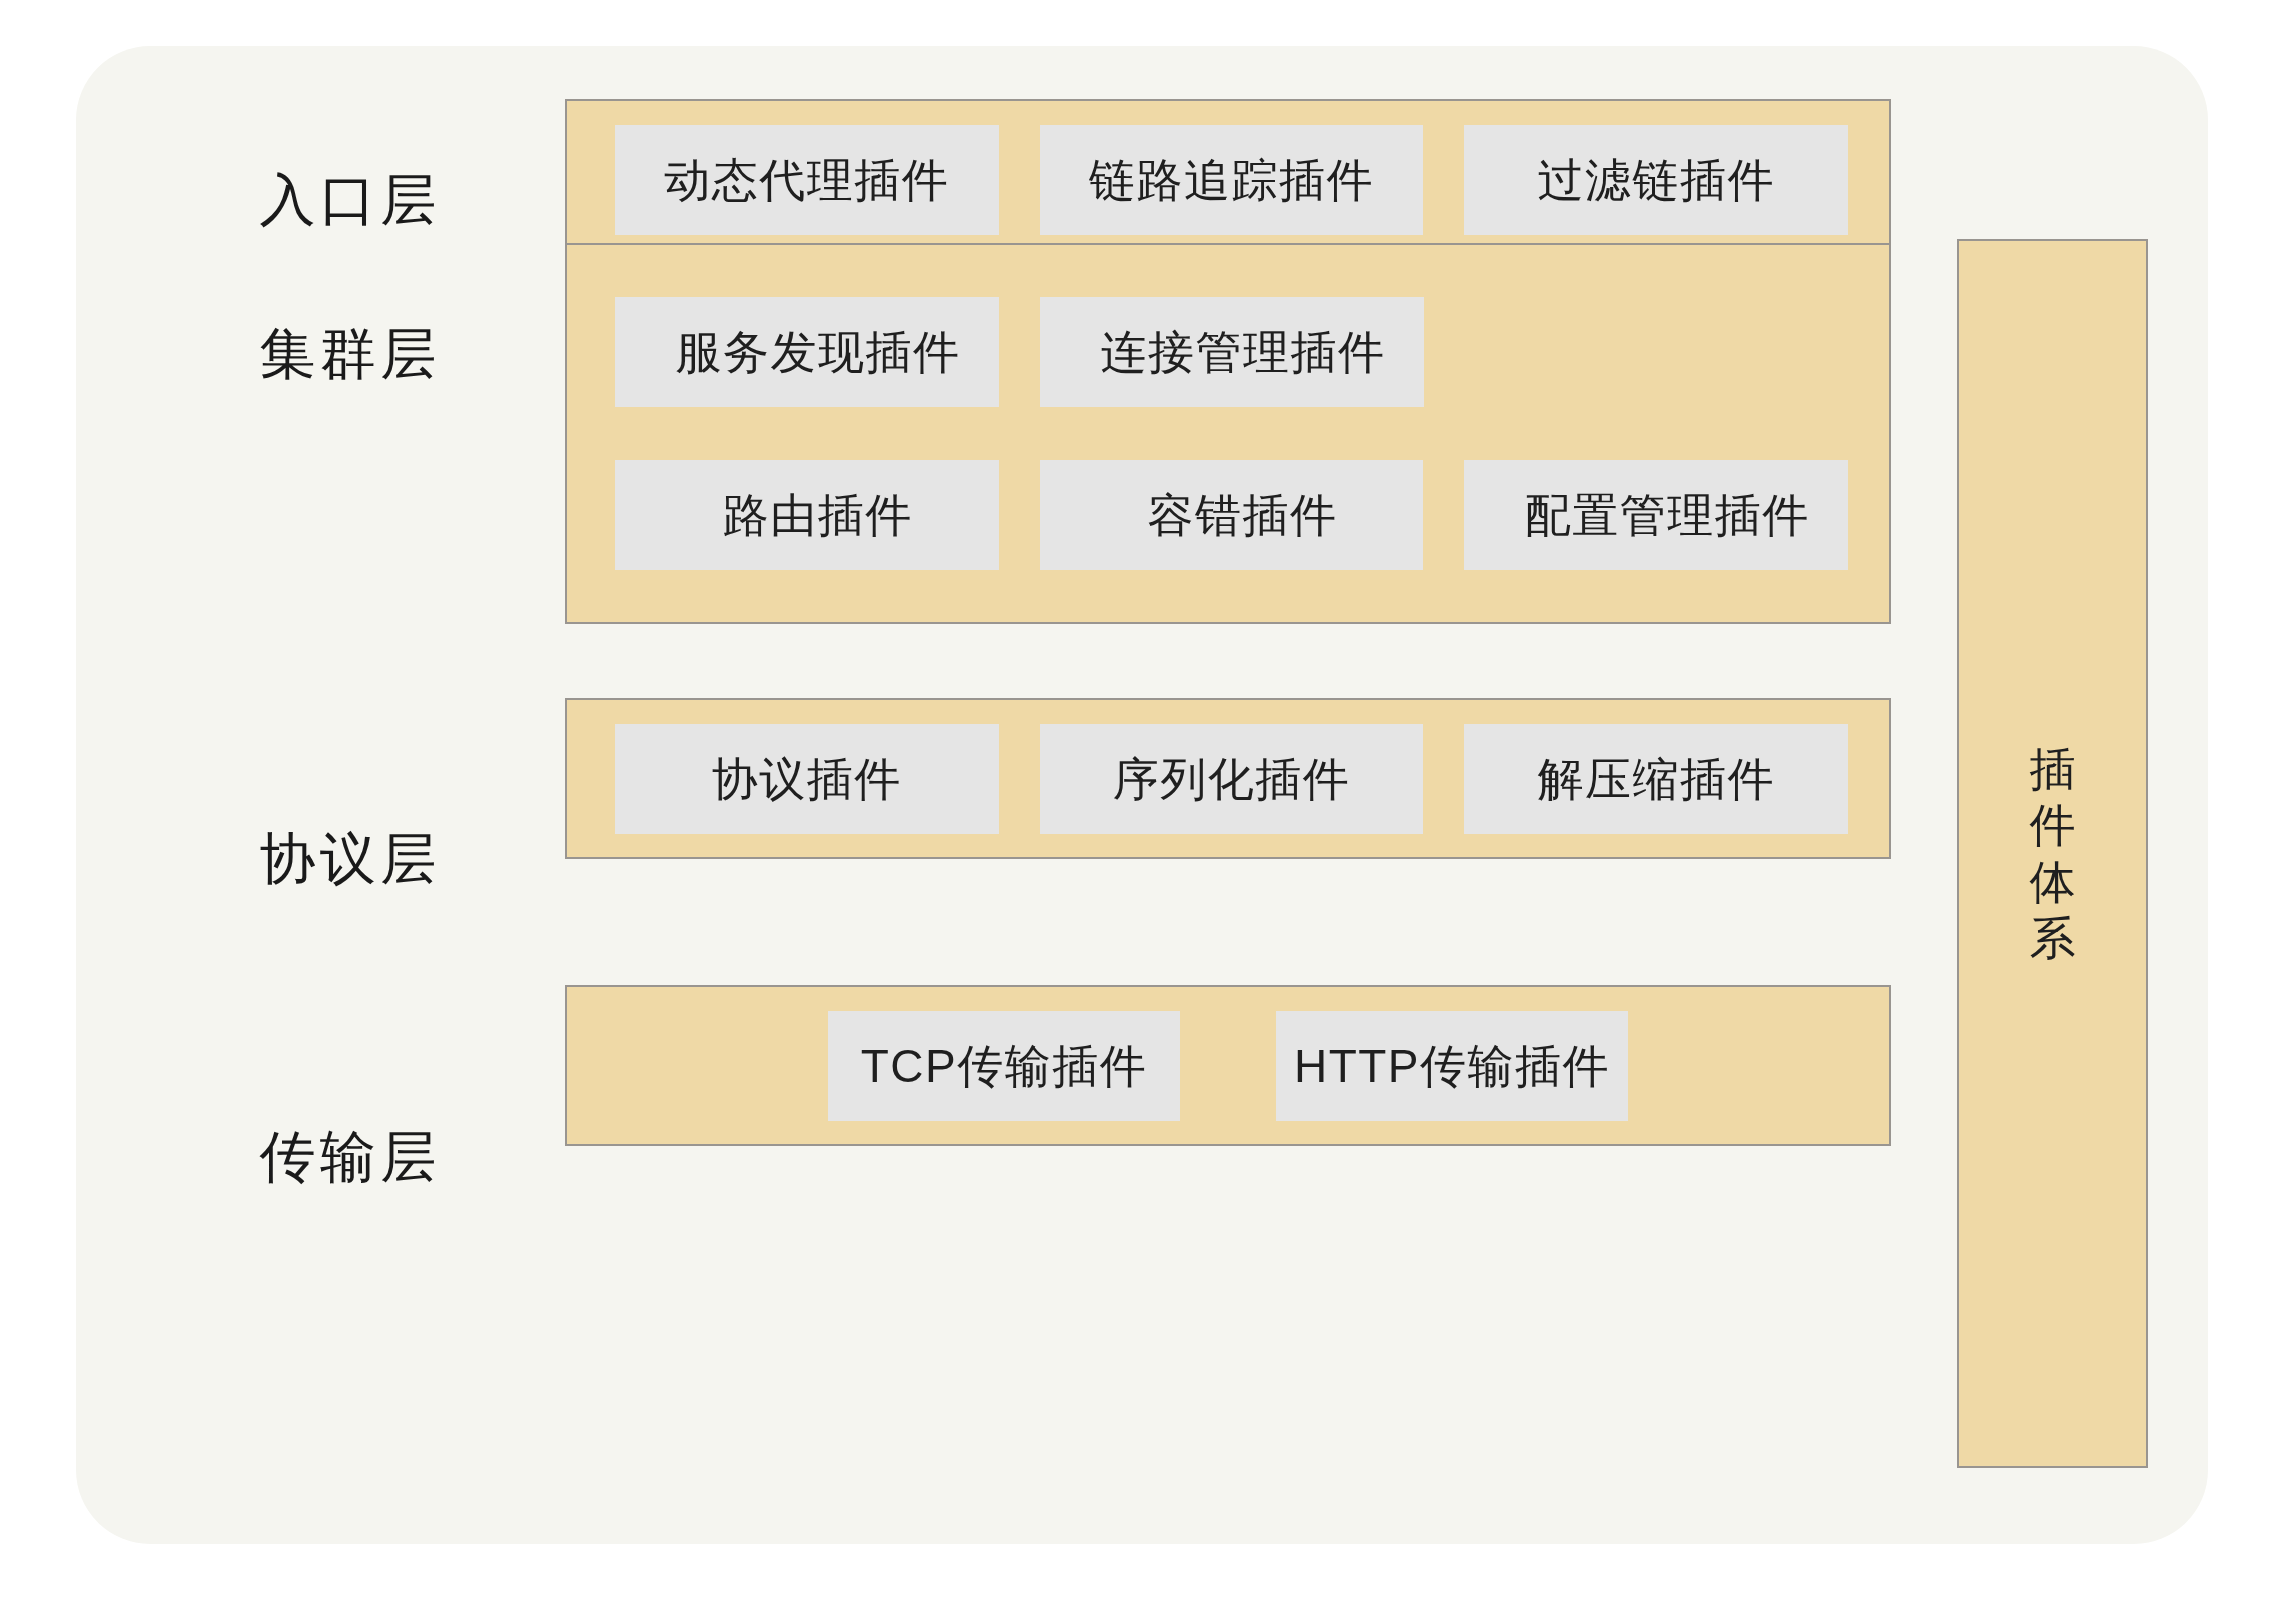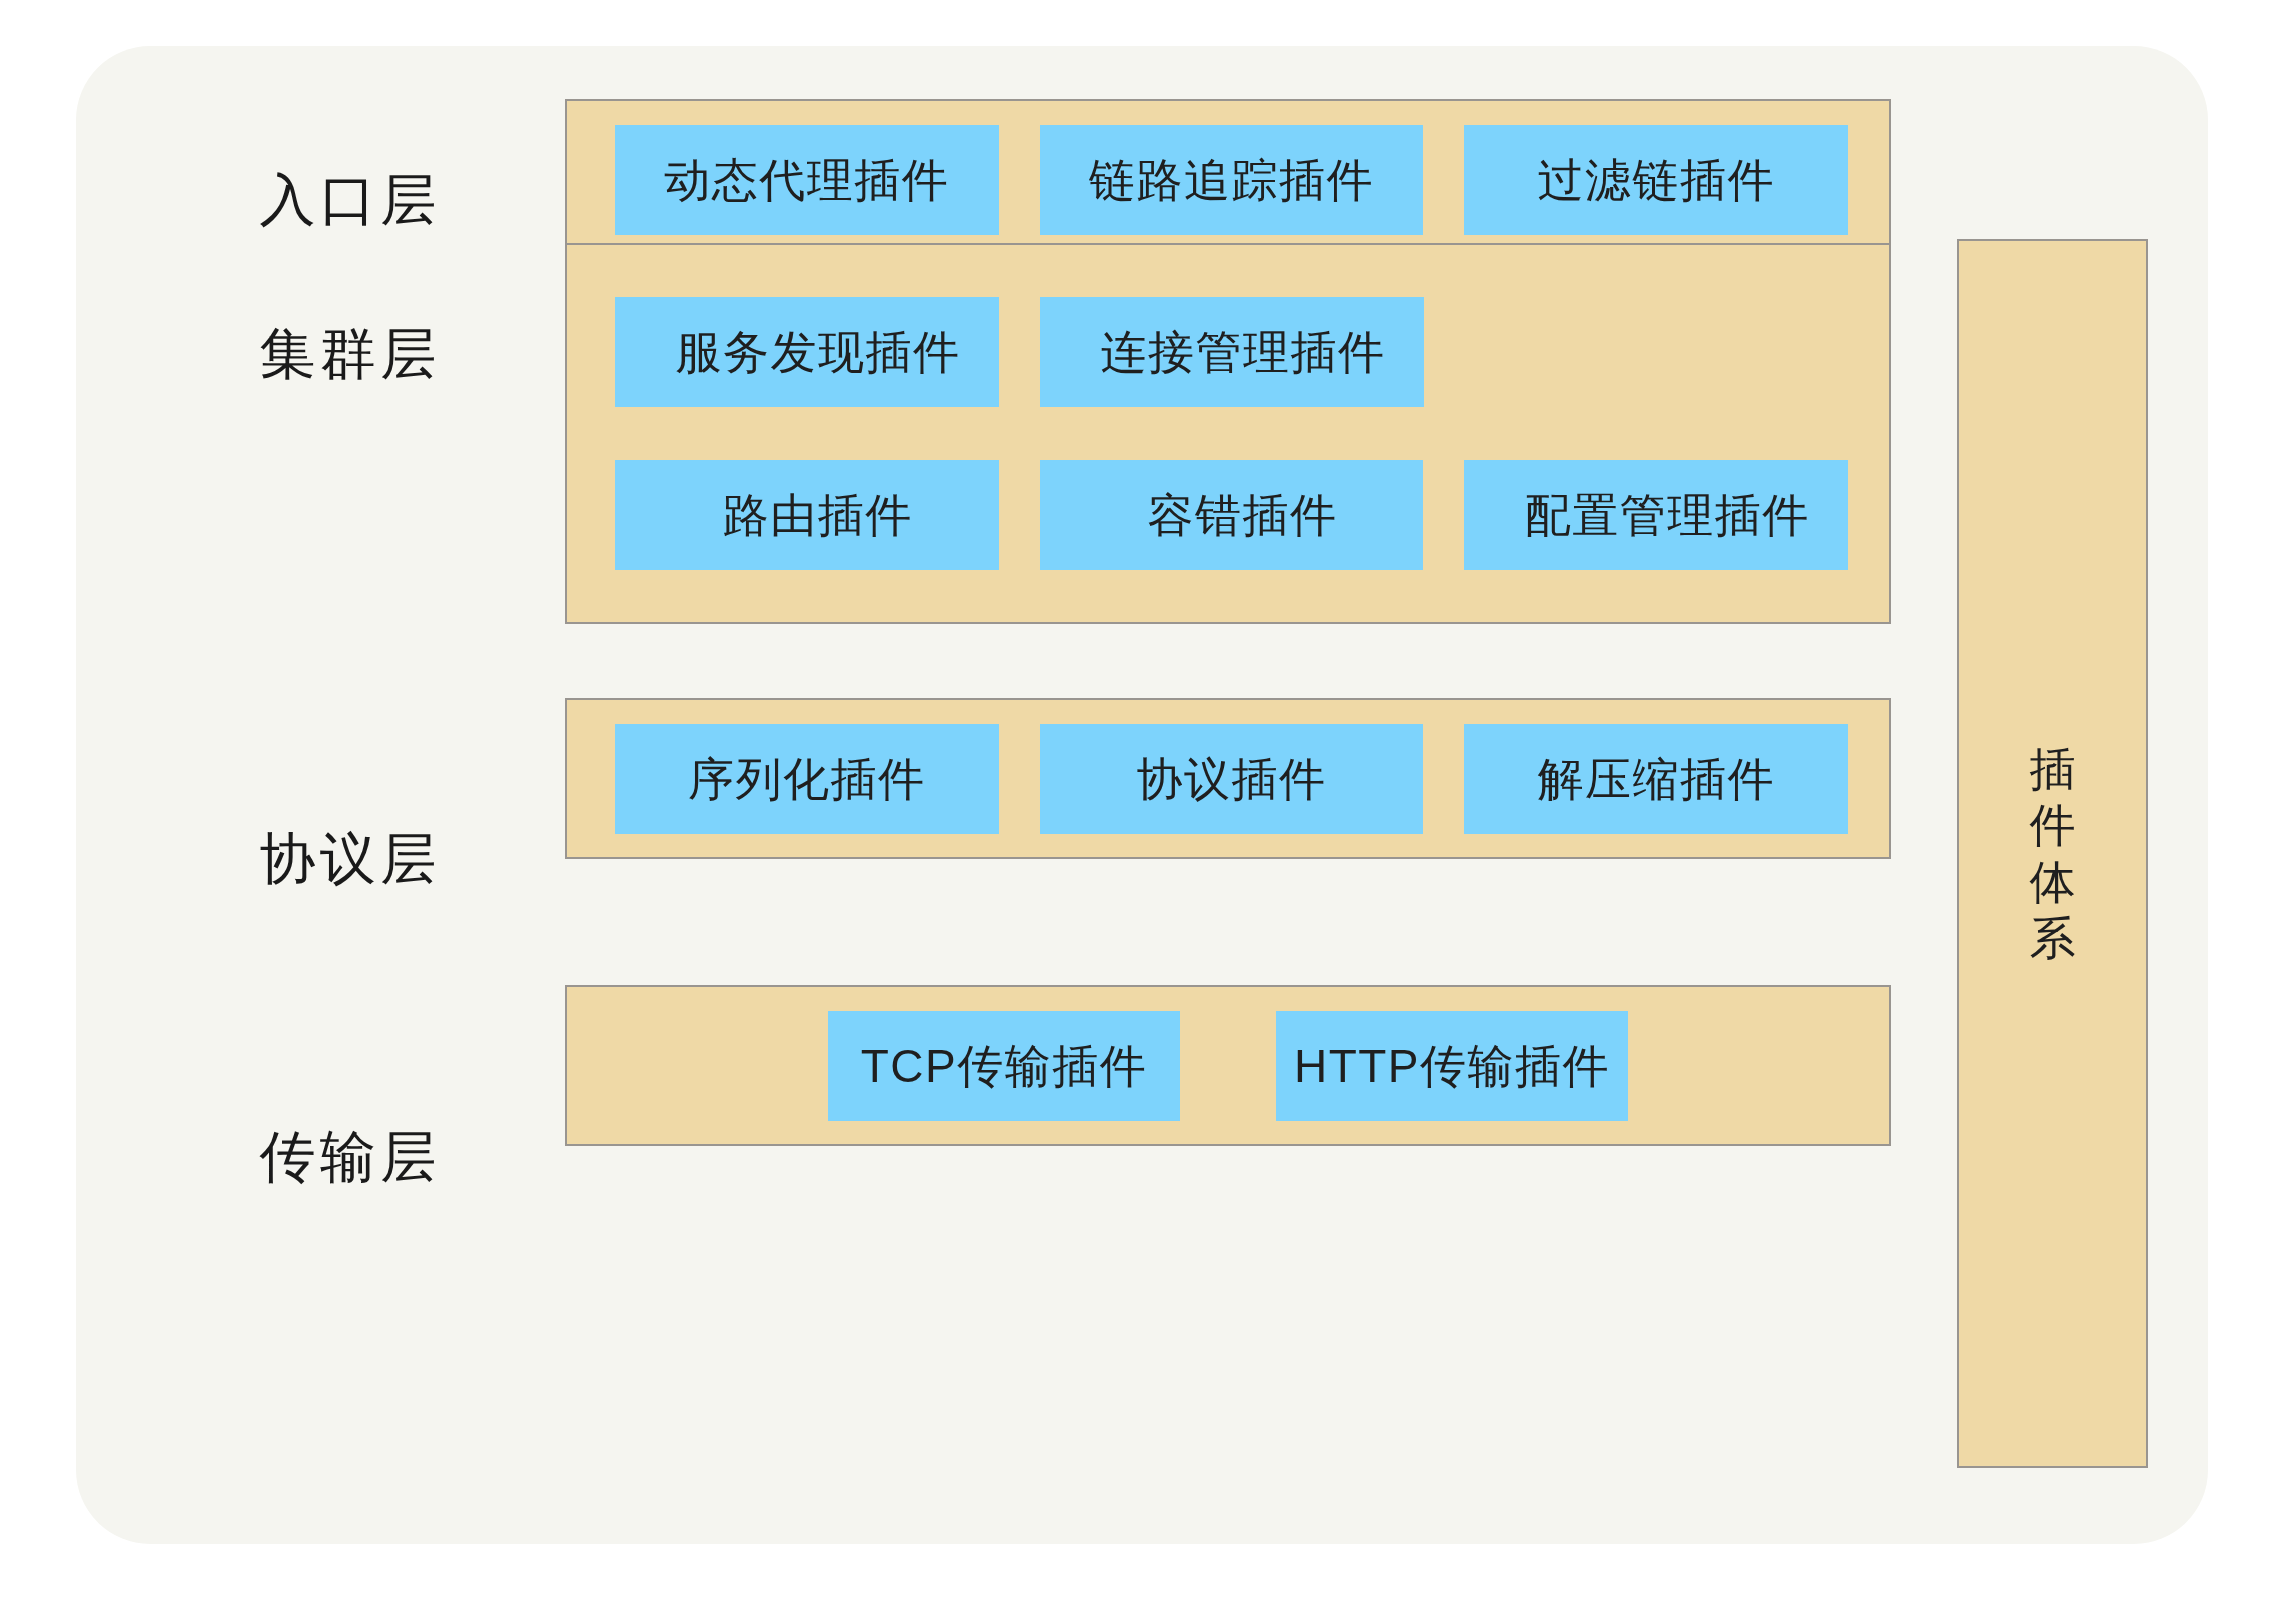--- a/index.html
+++ b/index.html
@@ -60,21 +60,21 @@
   }
 
   .band-row {
     display: flex;
     flex-direction: row;
     align-items: center;
   }
 
   
   .chip {
-    background: #7dd3fc;
+    background: #e5e5e5;
     box-sizing: border-box;
     display: flex;
     align-items: center;
     justify-content: center;
     color: #1f1f1f;
     font-size: 46px;
     letter-spacing: 1.5px;
     line-height: 1;
     white-space: nowrap;
   }
@@ -175,22 +175,22 @@
       </div>
       <div class="band-row">
         <div class="chip">路由插件</div>
         <div class="chip">容错插件</div>
         <div class="chip">配置管理插件</div>
       </div>
     </div>
 
     <div class="band band-protocol" style="top:652px;">
       <div class="band-row">
+        <div class="chip">协议插件</div>
         <div class="chip">序列化插件</div>
-        <div class="chip">协议插件</div>
         <div class="chip">解压缩插件</div>
       </div>
     </div>
 
     <div class="band band-transport" style="top:939px;">
       <div class="band-row">
         <div class="chip first">TCP传输插件</div>
         <div class="chip">HTTP传输插件</div>
       </div>
     </div>

